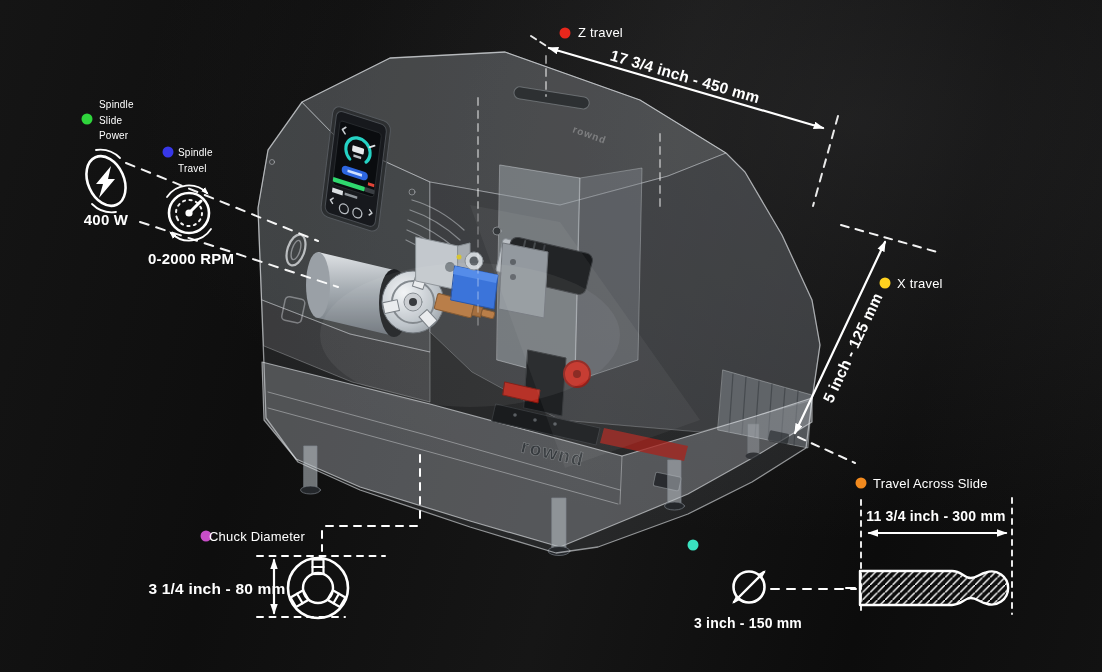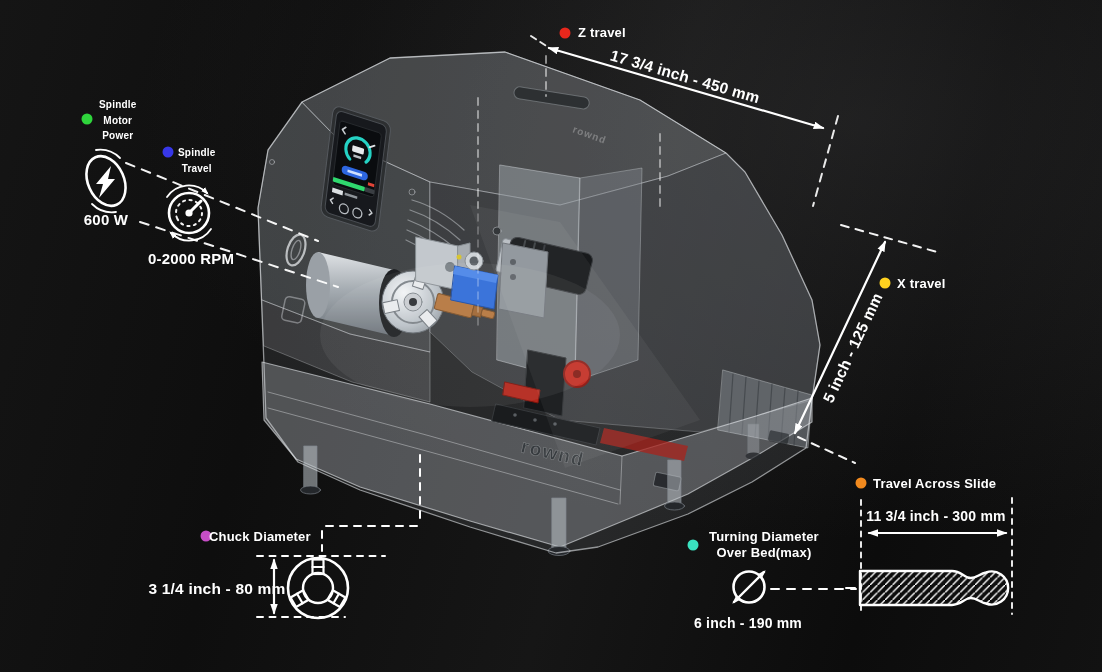--- a/index.html
+++ b/index.html
@@ -4,21 +4,21 @@
 <style>
   html,body{margin:0;padding:0;background:#000;}
   .stage{
     position:relative;width:1102px;height:672px;overflow:hidden;
     background:
       radial-gradient(1200px 700px at 78% 18%, rgba(70,70,72,0.30), rgba(0,0,0,0) 60%),
       linear-gradient(105deg,#151515 0%,#0e0e0e 28%,#161616 55%,#0c0c0c 80%,#121212 100%);
     font-family:"Liberation Sans",sans-serif;color:#fff;
   }
   svg.scene{position:absolute;left:0;top:0;}
-  .cap{position:absolute;font-weight:bold;font-size:13px;line-height:15px;color:#fff;white-space:nowrap;letter-spacing:.2px;text-align:center;}
+  .cap{position:absolute;font-weight:normal;font-size:13px;line-height:15px;color:#fff;white-space:nowrap;letter-spacing:.2px;}
   .cap .ln{display:block;}
   .cap.small{font-size:10px;line-height:15.5px;}
   .val{position:absolute;font-weight:bold;font-size:14px;color:#fff;white-space:nowrap;letter-spacing:.2px;transform:translate(-50%,-50%);}
   .val.v15{font-size:15px;}
   .rotz{transform:translate(-50%,-50%) rotate(16.3deg);}
   .rotx{transform:translate(-50%,-50%) rotate(-64.8deg);}
 </style>
 </head>
 <body>
 
@@ -293,39 +293,35 @@
       </g>
     </g>
   </g>
 </svg>
 
 <div class="cap" style="left:578px;top:25px;">Z travel</div>
 <div class="val rotz" style="left:685px;top:77px;font-size:15.5px;">17 3/4 inch - 450 mm</div>
 
 <div class="cap small" style="left:99px;top:97px;">
   <span class="ln">Spindle</span>
-  <span class="ln">Motor</span>
+  <span class="ln">Slide</span>
   <span class="ln">Power</span>
 </div>
-<div class="val v15" style="left:106px;top:219px;">600 W</div>
+<div class="val v15" style="left:106px;top:219px;">400 W</div>
 
 <div class="cap small" style="left:178px;top:145px;">
   <span class="ln">Spindle</span>
   <span class="ln">Travel</span>
 </div>
 <div class="val v15" style="left:191px;top:258px;">0-2000 RPM</div>
 
 <div class="cap" style="left:897px;top:276px;">X travel</div>
 <div class="val rotx" style="left:853px;top:348px;font-size:15.5px;">5 inch - 125 mm</div>
 
 <div class="cap" style="left:873px;top:476px;">Travel Across Slide</div>
 <div class="val" style="left:936px;top:516px;">11 3/4 inch - 300 mm</div>
 
-<div class="cap" style="left:709px;top:529px;line-height:16px;">
-  <span class="ln">Turning Diameter</span>
-  <span class="ln">Over Bed(max)</span>
-</div>
-<div class="val" style="left:748px;top:623px;">6 inch - 190 mm</div>
+<div class="val" style="left:748px;top:623px;">3 inch - 150 mm</div>
 
 <div class="cap" style="left:209px;top:529px;">Chuck Diameter</div>
 <div class="val" style="left:217px;top:589px;font-size:15.5px;">3 1/4 inch - 80 mm</div>
 
 </div>
 
 </body></html>

